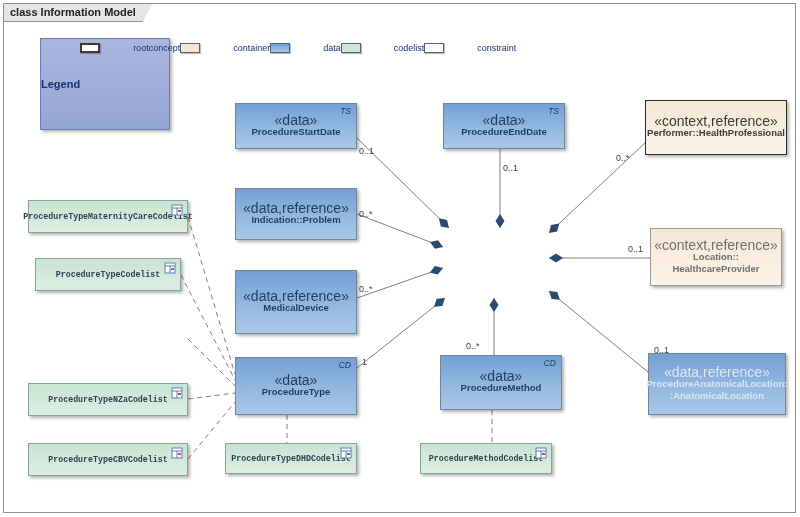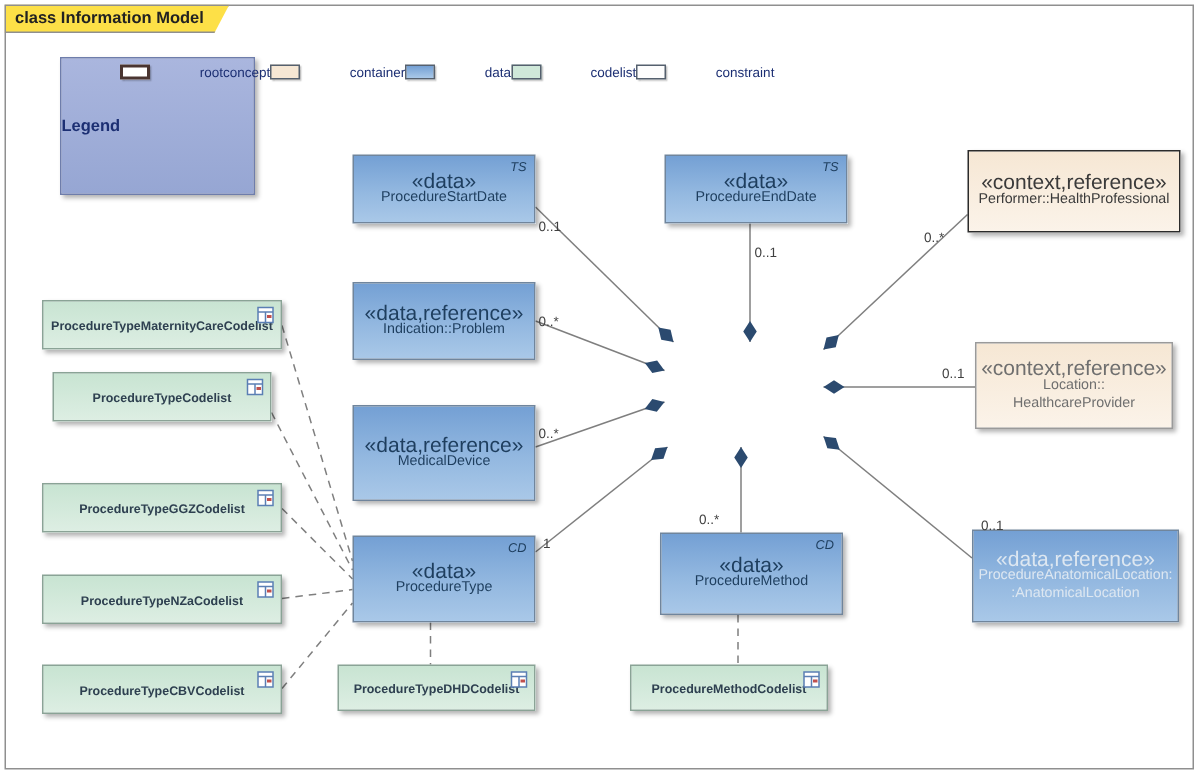--- a/index.html
+++ b/index.html
@@ -1,30 +1,30 @@
 <!DOCTYPE html>
 <html><head>
 <meta charset="utf-8">
 <style>
   html,body{margin:0;padding:0;background:#fff;}
   .stage{position:relative;width:800px;height:517px;background:#ffffff;overflow:hidden;
          font-family:"Liberation Sans",sans-serif;}
   .frame-border{position:absolute;left:3px;top:3px;right:4px;bottom:4px;border:1px solid #8f8f8f;}
-  .frame-tab{position:absolute;left:3px;top:3px;background:#fde047;border:1px solid #8f8f8f;
+  .frame-tab{position:absolute;left:3px;top:3px;background:#e5e5e5;border:1px solid #8f8f8f;
              padding:2px 16px 3px 6px;font-size:11px;font-weight:bold;color:#222;
              clip-path:polygon(0 0,100% 0,calc(100% - 10px) 100%,0 100%);}
   svg.wires{position:absolute;left:0;top:0;z-index:1;}
   .node{position:absolute;box-sizing:border-box;z-index:2;display:flex;flex-direction:column;
         align-items:center;justify-content:center;text-align:center;
         box-shadow:2px 2px 3px rgba(0,0,0,.30);border:1px solid #70859c;}
   .node .stereo{font-size:14px;line-height:11px;}
-  .node .name{font-size:9.5px;font-weight:normal;line-height:12px;}
+  .node .name{font-size:9.5px;font-weight:bold;line-height:12px;}
   .n-data{background:linear-gradient(180deg,#74a0d4 0%,#93b8e0 55%,#a9c8e8 100%);color:#1e3e5e;}
   .n-codelist{background:linear-gradient(180deg,#c8e4d2 0%,#ddeee3 100%);border-color:#8aa396;color:#2e4050;}
-  .n-codelist .name{font-size:8.3px;font-weight:bold;}
+  .n-codelist .name{font-size:8.3px;font-weight:bold;font-family:Liberation Mono, monospace;}
   .n-container{background:linear-gradient(180deg,#f6e7d4 0%,#fbf3e9 100%);border-color:#9a9a9a;color:#3a3a3a;}
   .n-dark-border{border:1px solid #2b2b2b;}
   .n-gray-text{color:#6f6f6f;}
   .n-light-text{color:#dde7f1;}
   .n-root{background:#fdfdfd;border:3px solid #8b4a43;color:#2b2b2b;
           box-shadow:inset 0 0 0 1px #e6d6d3,2px 2px 3px rgba(0,0,0,.30);
           justify-content:flex-start;padding-top:10px;}
   .n-root .name{font-size:10px;}
   .tag{position:absolute;top:2px;right:5px;font-size:8.5px;font-style:italic;color:#1e3e5e;}
   .cl-icon{position:absolute;top:3px;right:4px;}
@@ -166,39 +166,30 @@
   <div class="node n-codelist" style="left:28px;top:200px;width:160px;height:33px">
     <svg class="cl-icon" width="12" height="12" viewBox="0 0 12 12">
       <rect x="1" y="1" width="10" height="10" fill="#fff" stroke="#5b7fb4"></rect>
       <line x1="1" y1="4" x2="11" y2="4" stroke="#5b7fb4"></line>
       <line x1="6" y1="4" x2="6" y2="11" stroke="#5b7fb4"></line>
       <rect x="7" y="6" width="3" height="2" fill="#c0504d"></rect>
     </svg>
     <span class="name">ProcedureTypeMaternityCareCodelist</span>
   </div>
 
-  <div class="node n-codelist" style="left:35px;top:248px;width:146px;height:33px">
+  <div class="node n-codelist" style="left:35px;top:258px;width:146px;height:33px">
     <svg class="cl-icon" width="12" height="12" viewBox="0 0 12 12">
       <rect x="1" y="1" width="10" height="10" fill="#fff" stroke="#5b7fb4"></rect>
       <line x1="1" y1="4" x2="11" y2="4" stroke="#5b7fb4"></line>
       <line x1="6" y1="4" x2="6" y2="11" stroke="#5b7fb4"></line>
       <rect x="7" y="6" width="3" height="2" fill="#c0504d"></rect>
     </svg>
     <span class="name">ProcedureTypeCodelist</span>
   </div>
 
-  <div class="node n-codelist" style="left:28px;top:322px;width:160px;height:33px">
-    <svg class="cl-icon" width="12" height="12" viewBox="0 0 12 12">
-      <rect x="1" y="1" width="10" height="10" fill="#fff" stroke="#5b7fb4"></rect>
-      <line x1="1" y1="4" x2="11" y2="4" stroke="#5b7fb4"></line>
-      <line x1="6" y1="4" x2="6" y2="11" stroke="#5b7fb4"></line>
-      <rect x="7" y="6" width="3" height="2" fill="#c0504d"></rect>
-    </svg>
-    <span class="name">ProcedureTypeGGZCodelist</span>
-  </div>
 
   <div class="node n-codelist" style="left:28px;top:443px;width:160px;height:33px">
     <svg class="cl-icon" width="12" height="12" viewBox="0 0 12 12">
       <rect x="1" y="1" width="10" height="10" fill="#fff" stroke="#5b7fb4"></rect>
       <line x1="1" y1="4" x2="11" y2="4" stroke="#5b7fb4"></line>
       <line x1="6" y1="4" x2="6" y2="11" stroke="#5b7fb4"></line>
       <rect x="7" y="6" width="3" height="2" fill="#c0504d"></rect>
     </svg>
     <span class="name">ProcedureTypeCBVCodelist</span>
   </div>

